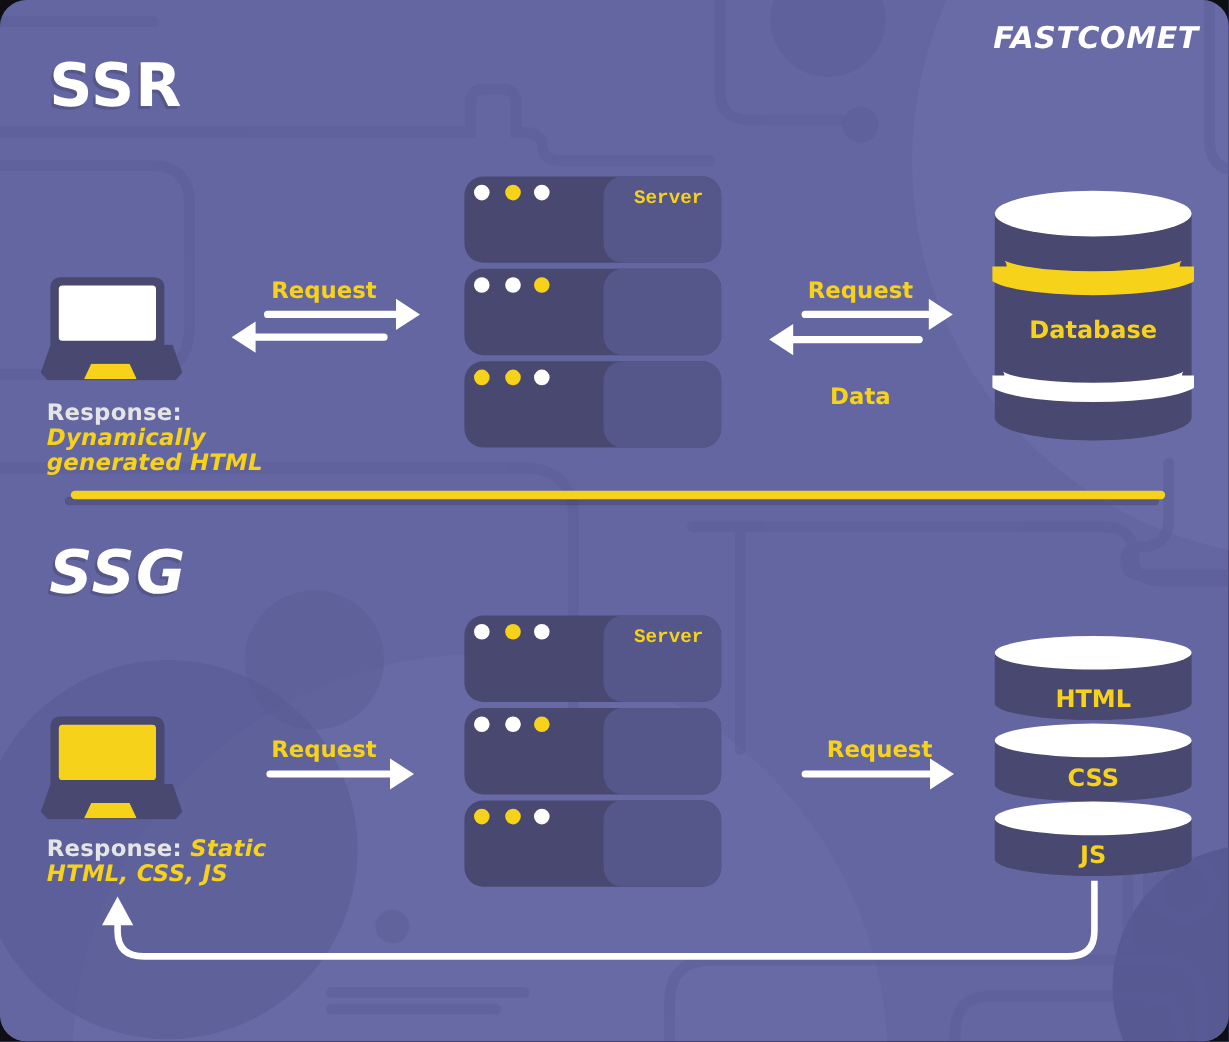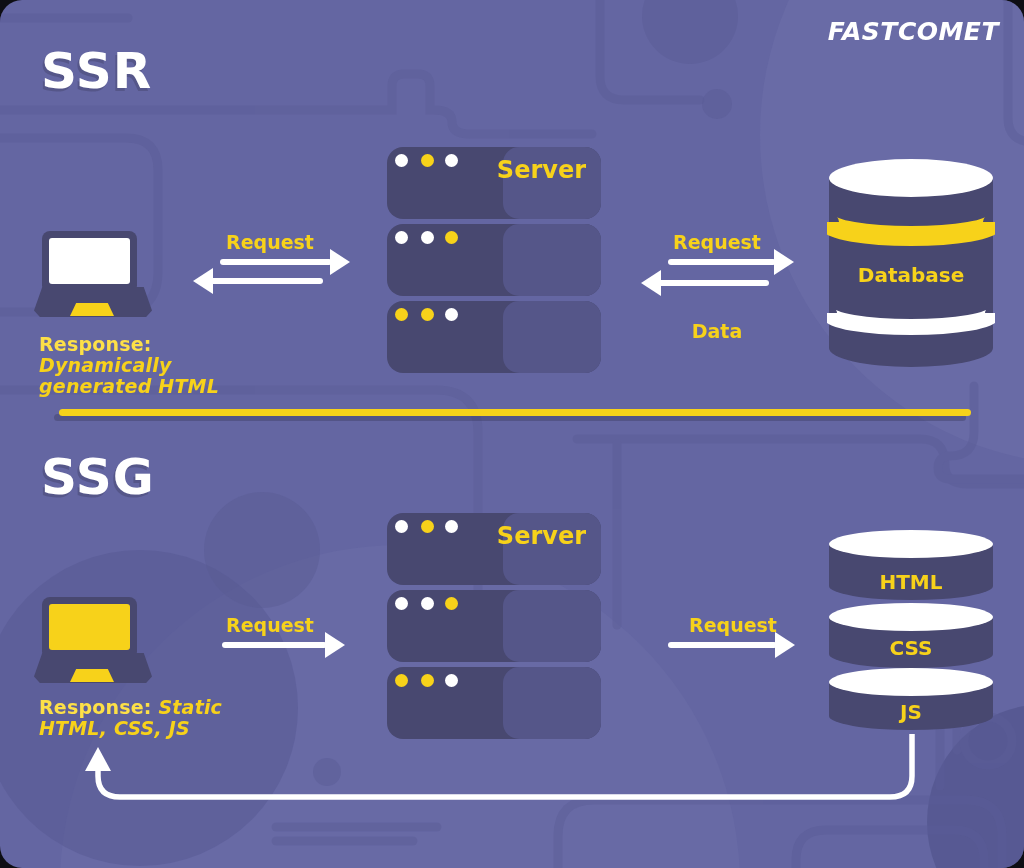--- a/index.html
+++ b/index.html
@@ -27,21 +27,21 @@
     position:absolute;top:17px;right:25px;
     color:#fff;font-weight:700;font-style:italic;
     font-size:25px;letter-spacing:.5px;
   }
   .title{
     position:absolute;left:41px;color:#fff;font-weight:700;
     font-size:50px;letter-spacing:1px;
     text-shadow:-2px 3px 0 rgba(56,56,92,.35);
   }
   .t-ssr{top:42px;}
-  .t-ssg{top:448px;}
+  .t-ssg{top:448px;font-style:italic;}
 
   .lbl{
     position:absolute;width:140px;text-align:center;
     color:var(--yellow);font-weight:700;font-size:19px;margin-top:14px;
   }
 
   
   .arrow{position:absolute;height:26px;}
   .arrow i{position:absolute;display:block;}
   .shaft{height:6px;top:10px;background:#fff;border-radius:3px;}
@@ -54,39 +54,39 @@
 
   
   .server{position:absolute;left:387px;width:214px;}
   .srv-block{position:relative;height:72px;margin-bottom:5px;
     background:var(--dark);border-radius:16px;}
   .srv-light{position:absolute;right:0;top:0;width:98px;height:100%;
     background:var(--light);border-radius:16px;}
   .dot{position:absolute;top:7px;width:13px;height:13px;border-radius:50%;}
   .d-w{background:#fff;} .d-y{background:var(--yellow);}
   .srv-label{position:absolute;top:9px;right:15px;z-index:2;
-    color:var(--yellow);font-weight:700;font-size:24px;}
+    color:var(--yellow);font-weight:700;font-size:16px;font-family:Liberation Mono, monospace;}
 
   
   .laptop{position:absolute;width:118px;height:88px;}
   .lap-screen{position:absolute;left:8px;top:1px;width:95px;height:57px;
     background:var(--dark);border-radius:8px 8px 2px 2px;}
   .lap-display{position:absolute;left:7px;right:7px;top:7px;bottom:4px;
     background:#fff;border-radius:3px;}
   .lap-display.yellow{background:var(--yellow);}
   .lap-base{position:absolute;left:0;top:57px;width:118px;height:30px;
     background:var(--dark);
     clip-path:polygon(7% 0,93% 0,100% 78%,95% 100%,5% 100%,0 78%);}
   .lap-pad{position:absolute;left:36px;top:73px;width:44px;height:13px;
     background:var(--yellow);z-index:2;
     clip-path:polygon(14% 0,86% 0,100% 100%,0 100%);}
 
   .response{position:absolute;left:39px;width:248px;
     font-size:19px;font-weight:700;line-height:21px;letter-spacing:.2px;}
-  .rl{color:#fde047;margin-top:34px;} .rv{color:var(--yellow);font-style:italic;}
+  .rl{color:#e5e5e5;margin-top:34px;} .rv{color:var(--yellow);font-style:italic;}
 
   .divider{position:absolute;left:59px;top:409px;width:912px;height:7px;
     background:var(--yellow);border-radius:4px;
     box-shadow:-5px 5px 0 rgba(58,58,96,.4);}
 
   .db-text{font-weight:700;font-size:20px;fill:var(--yellow);
     font-family:"DejaVu Sans","Liberation Sans",sans-serif;}
 </style>
 </head>
 <body>

